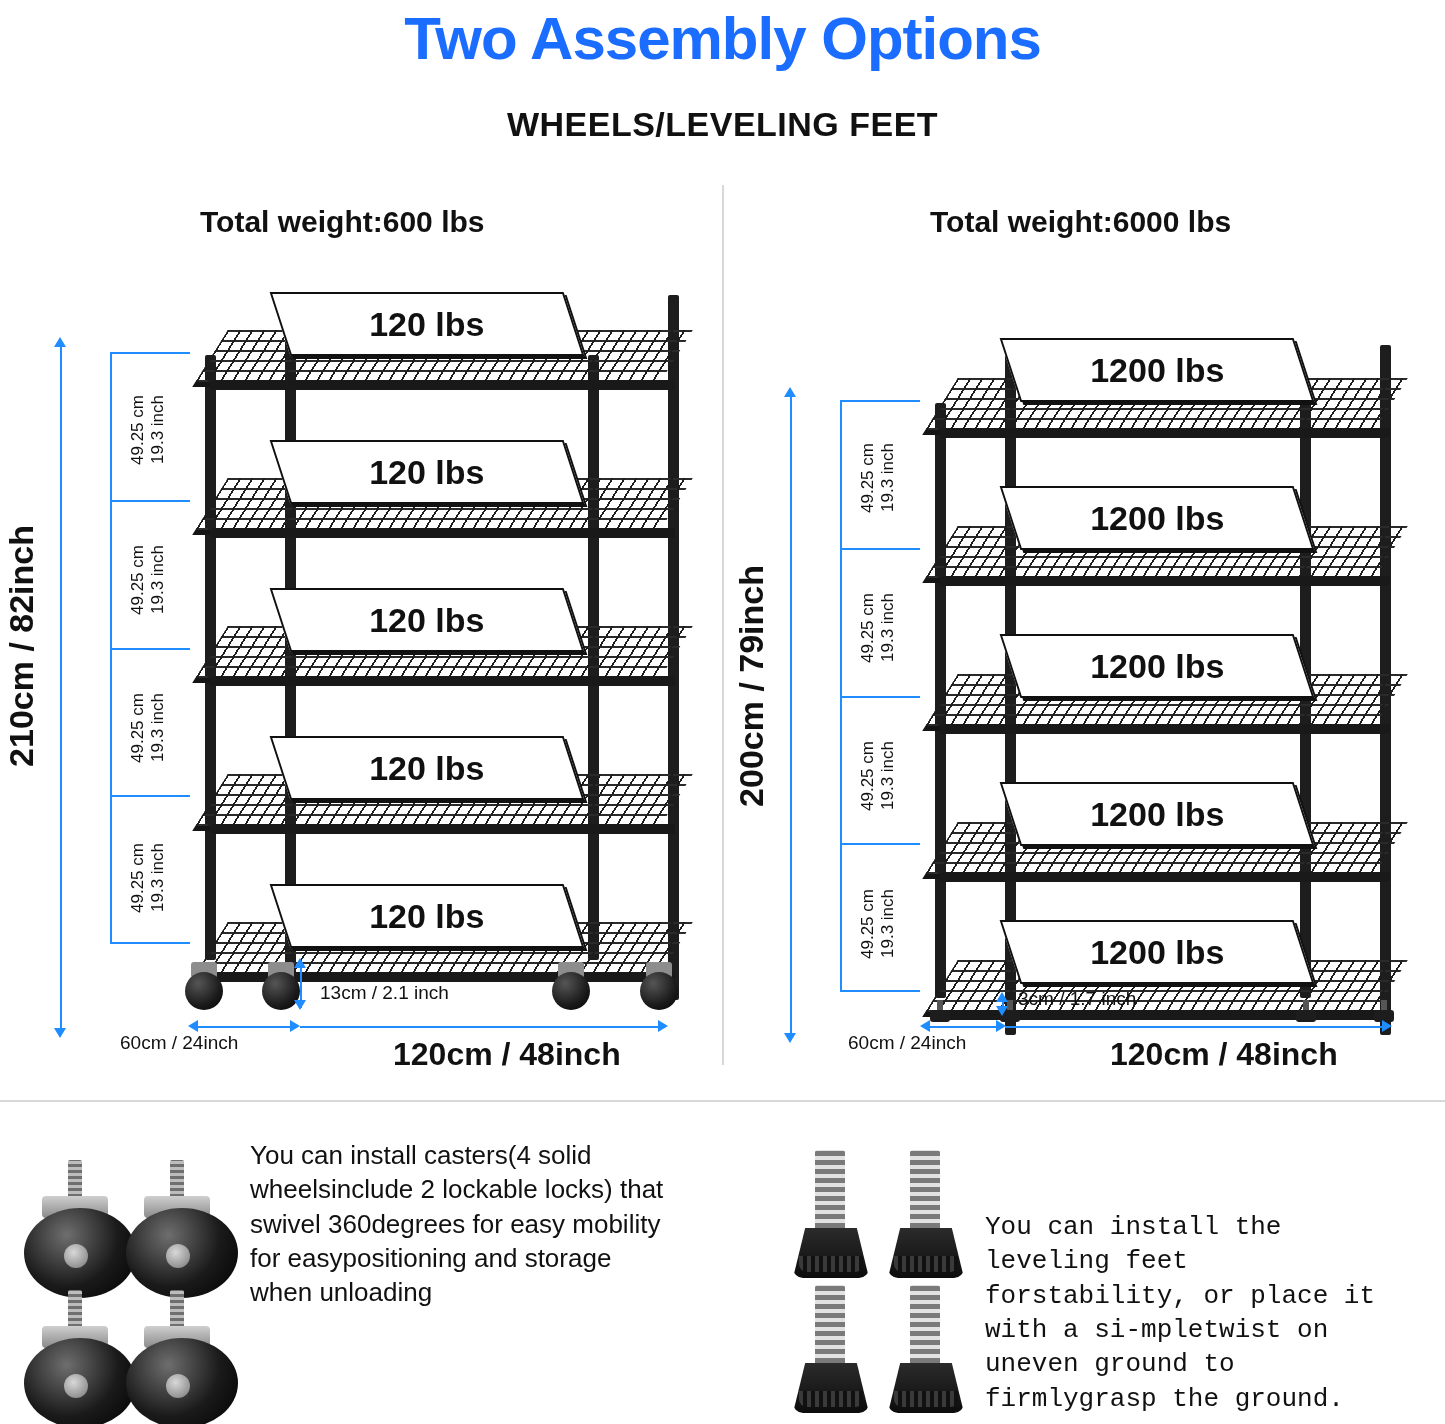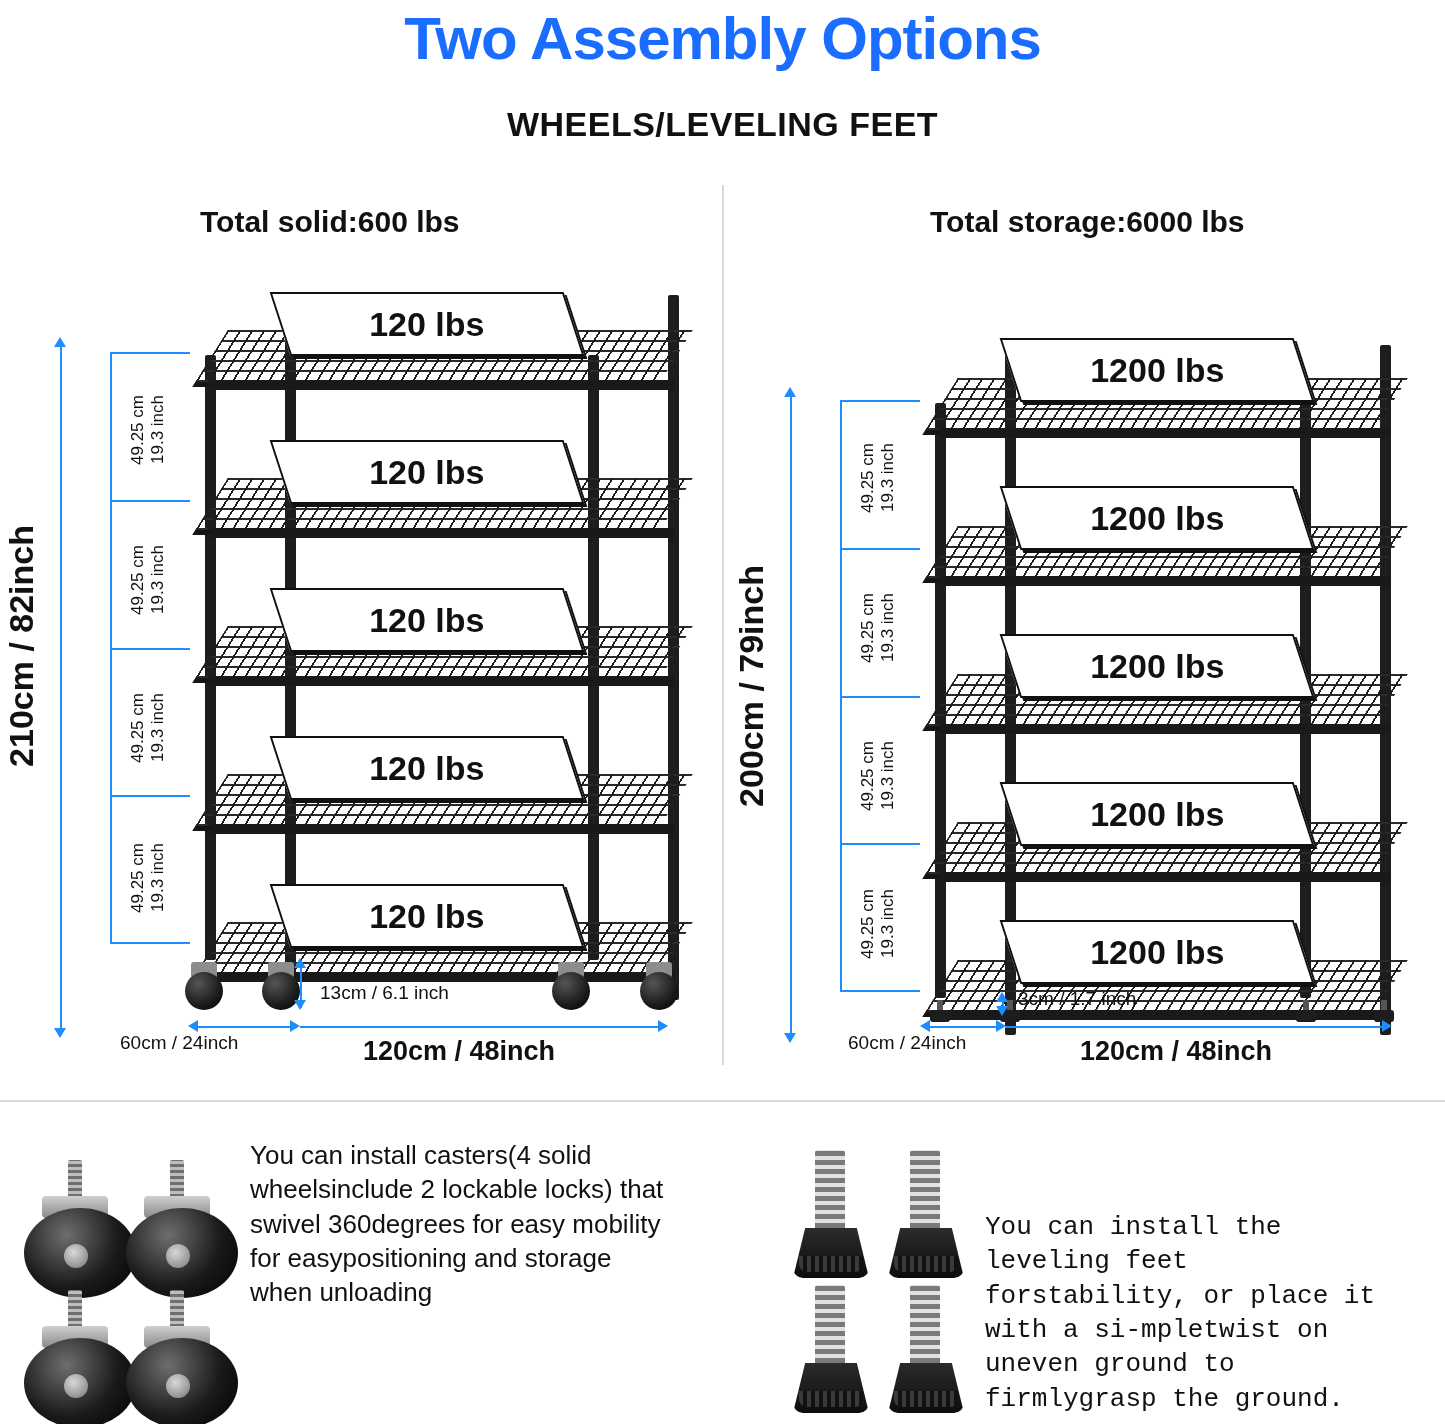--- a/index.html
+++ b/index.html
@@ -75,21 +75,21 @@
 
   .dim-v{
     position:absolute;writing-mode:vertical-rl;transform:rotate(180deg);
     font-size:17px;color:#111;white-space:nowrap;line-height:1.15;text-align:center;
   }
   .dim-big{
     position:absolute;writing-mode:vertical-rl;transform:rotate(180deg);
     font-size:34px;font-weight:bold;color:#111;white-space:nowrap;
   }
   .dim-h{position:absolute;font-size:21px;color:#111;white-space:nowrap;}
-  .dim-h.big{font-size:27px;font-weight:bold;}
+  .dim-h.big{font-size:32px;font-weight:bold;margin-left:30px;}
   .dim-h.sm{font-size:19px;}
 
   
   .bottom-text{
     position:absolute;font-size:26px;line-height:1.32;color:#111;
   }
   #btxt-left{left:250px;top:1138px;width:420px;}
   #btxt-right{left:985px;top:1210px;width:410px;font-family:Liberation Mono, monospace;}
 
   .caster-big{position:absolute;width:120px;height:140px;}
@@ -131,21 +131,21 @@
 </style>
 </head>
 <body>
 
 <div class="title">Two Assembly Options</div>
 <div class="subtitle">WHEELS/LEVELING FEET</div>
 
 <div class="divider"></div>
 <div class="hr"></div>
 
-<div class="panel-title" id="pt-left">Total solid:600 lbs</div>
+<div class="panel-title" id="pt-left">Total weight:600 lbs</div>
 
 <div class="vline" style="left:60px;top:345px;height:690px;"></div>
 <div class="arrow-up" style="left:54px;top:337px;"></div>
 <div class="arrow-down" style="left:54px;top:1028px;"></div>
 <div class="dim-big" style="left:2px;top:525px;">210cm / 82inch</div>
 
 <div class="vline" style="left:110px;top:352px;height:590px;"></div>
 <div class="hline" style="left:110px;top:352px;width:80px;"></div>
 <div class="hline" style="left:110px;top:500px;width:80px;"></div>
 <div class="hline" style="left:110px;top:648px;width:80px;"></div>
@@ -217,32 +217,32 @@
   </div>
   <div class="caster" style="left:640px;top:962px;width:40px;height:50px;">
     <div class="bracket"></div>
     <div class="wheel"></div>
   </div>
 </div>
 
 <div class="vline" style="left:300px;top:966px;height:42px;"></div>
 <div class="arrow-up" style="left:294px;top:958px;"></div>
 <div class="arrow-down" style="left:294px;top:1000px;"></div>
-<div class="dim-h sm" style="left:320px;top:982px;">13cm / 6.1 inch</div>
+<div class="dim-h sm" style="left:320px;top:982px;">13cm / 2.1 inch</div>
 
 <div class="hline" style="left:196px;top:1026px;width:100px;"></div>
 <div class="arrow-left" style="left:188px;top:1020px;"></div>
 <div class="arrow-right" style="left:290px;top:1020px;"></div>
 <div class="dim-h sm" style="left:120px;top:1032px;">60cm / 24inch</div>
 
 <div class="hline" style="left:300px;top:1026px;width:365px;"></div>
 <div class="arrow-right" style="left:658px;top:1020px;"></div>
 <div class="dim-h big" style="left:363px;top:1036px;">120cm / 48inch</div>
 
-<div class="panel-title" id="pt-right">Total storage:6000 lbs</div>
+<div class="panel-title" id="pt-right">Total weight:6000 lbs</div>
 
 <div class="vline" style="left:790px;top:395px;height:645px;"></div>
 <div class="arrow-up" style="left:784px;top:387px;"></div>
 <div class="arrow-down" style="left:784px;top:1033px;"></div>
 <div class="dim-big" style="left:732px;top:565px;">200cm / 79inch</div>
 
 <div class="vline" style="left:840px;top:400px;height:590px;"></div>
 <div class="hline" style="left:840px;top:400px;width:80px;"></div>
 <div class="hline" style="left:840px;top:548px;width:80px;"></div>
 <div class="hline" style="left:840px;top:696px;width:80px;"></div>

